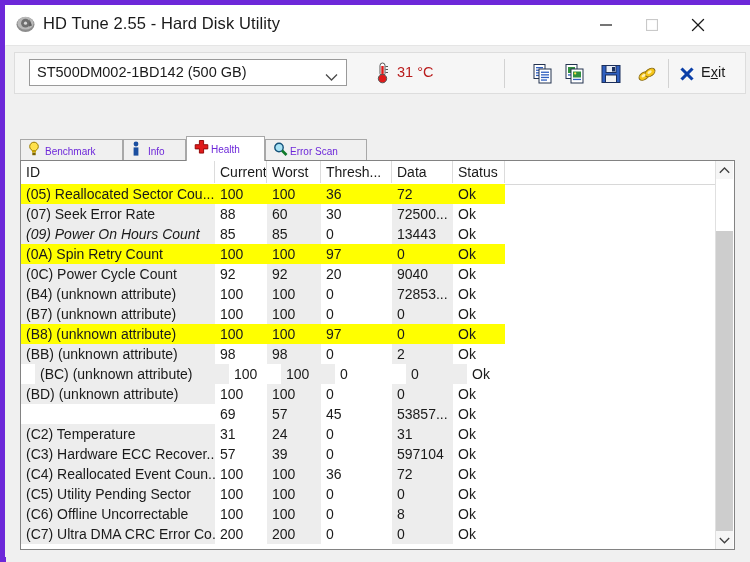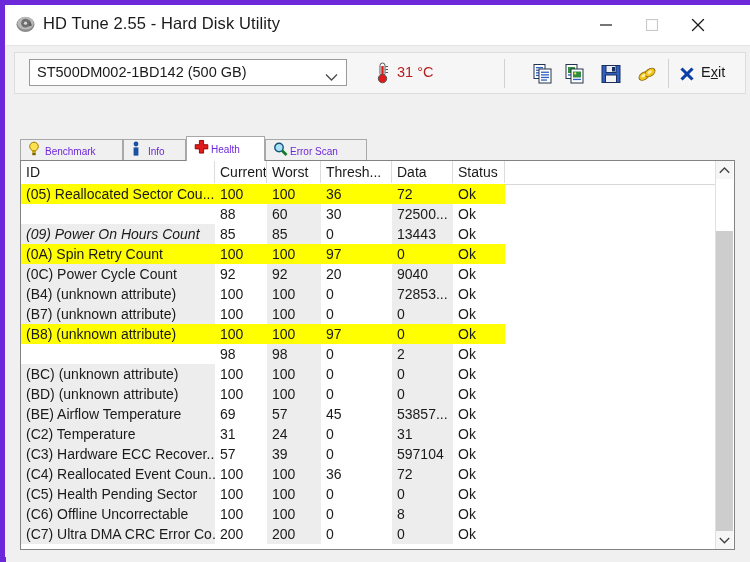--- a/index.html
+++ b/index.html
@@ -493,20 +493,21 @@
       <div id="rows">
           <div class="row hl" style="top: 0px;">
             <div class="cell shade" style="left: 0px; width: 194px;">(05) Reallocated Sector Cou...</div>
             <div class="cell" style="left: 194px; width: 52px;">100</div>
             <div class="cell shade" style="left: 246px; width: 54px;">100</div>
             <div class="cell" style="left: 300px; width: 71px;">36</div>
             <div class="cell shade" style="left: 371px; width: 61px;">72</div>
             <div class="cell" style="left: 432px; width: 52px;">Ok</div>
           </div>
           <div class="row" style="top: 20px;">
+            <div class="cell shade" style="left: 0px; width: 194px;">(07) Seek Error Rate</div>
             <div class="cell" style="left: 194px; width: 52px;">88</div>
             <div class="cell shade" style="left: 246px; width: 54px;">60</div>
             <div class="cell" style="left: 300px; width: 71px;">30</div>
             <div class="cell shade" style="left: 371px; width: 61px;">72500...</div>
             <div class="cell" style="left: 432px; width: 52px;">Ok</div>
           </div>
           <div class="row" style="top: 40px;">
             <div class="cell shade" style="left: 0px; width: 194px; font-style: italic;">(09) Power On Hours Count</div>
             <div class="cell" style="left: 194px; width: 52px;">85</div>
             <div class="cell shade" style="left: 246px; width: 54px;">85</div>
@@ -548,44 +549,44 @@
           </div>
           <div class="row hl" style="top: 140px;">
             <div class="cell shade" style="left: 0px; width: 194px;">(B8) (unknown attribute)</div>
             <div class="cell" style="left: 194px; width: 52px;">100</div>
             <div class="cell shade" style="left: 246px; width: 54px;">100</div>
             <div class="cell" style="left: 300px; width: 71px;">97</div>
             <div class="cell shade" style="left: 371px; width: 61px;">0</div>
             <div class="cell" style="left: 432px; width: 52px;">Ok</div>
           </div>
           <div class="row" style="top: 160px;">
+            <div class="cell shade" style="left: 0px; width: 194px;">(BB) (unknown attribute)</div>
             <div class="cell" style="left: 194px; width: 52px;">98</div>
             <div class="cell shade" style="left: 246px; width: 54px;">98</div>
             <div class="cell" style="left: 300px; width: 71px;">0</div>
             <div class="cell shade" style="left: 371px; width: 61px;">2</div>
             <div class="cell" style="left: 432px; width: 52px;">Ok</div>
           </div>
-          <div class="row" style="top: 180px;">
+          <div class="row" style="top: 180px; margin-left: 14px;">
             <div class="cell shade" style="left: 0px; width: 194px;">(BC) (unknown attribute)</div>
             <div class="cell" style="left: 194px; width: 52px;">100</div>
             <div class="cell shade" style="left: 246px; width: 54px;">100</div>
             <div class="cell" style="left: 300px; width: 71px;">0</div>
             <div class="cell shade" style="left: 371px; width: 61px;">0</div>
             <div class="cell" style="left: 432px; width: 52px;">Ok</div>
           </div>
           <div class="row" style="top: 200px;">
             <div class="cell shade" style="left: 0px; width: 194px;">(BD) (unknown attribute)</div>
             <div class="cell" style="left: 194px; width: 52px;">100</div>
             <div class="cell shade" style="left: 246px; width: 54px;">100</div>
             <div class="cell" style="left: 300px; width: 71px;">0</div>
             <div class="cell shade" style="left: 371px; width: 61px;">0</div>
             <div class="cell" style="left: 432px; width: 52px;">Ok</div>
           </div>
           <div class="row" style="top: 220px;">
-            <div class="cell shade" style="left: 0px; width: 194px;">(BE) Airflow Temperature</div>
             <div class="cell" style="left: 194px; width: 52px;">69</div>
             <div class="cell shade" style="left: 246px; width: 54px;">57</div>
             <div class="cell" style="left: 300px; width: 71px;">45</div>
             <div class="cell shade" style="left: 371px; width: 61px;">53857...</div>
             <div class="cell" style="left: 432px; width: 52px;">Ok</div>
           </div>
           <div class="row" style="top: 240px;">
             <div class="cell shade" style="left: 0px; width: 194px;">(C2) Temperature</div>
             <div class="cell" style="left: 194px; width: 52px;">31</div>
             <div class="cell shade" style="left: 246px; width: 54px;">24</div>
@@ -603,21 +604,21 @@
           </div>
           <div class="row" style="top: 280px;">
             <div class="cell shade" style="left: 0px; width: 194px;">(C4) Reallocated Event Coun...</div>
             <div class="cell" style="left: 194px; width: 52px;">100</div>
             <div class="cell shade" style="left: 246px; width: 54px;">100</div>
             <div class="cell" style="left: 300px; width: 71px;">36</div>
             <div class="cell shade" style="left: 371px; width: 61px;">72</div>
             <div class="cell" style="left: 432px; width: 52px;">Ok</div>
           </div>
           <div class="row" style="top: 300px;">
-            <div class="cell shade" style="left: 0px; width: 194px;">(C5) Health Pending Sector</div>
+            <div class="cell shade" style="left: 0px; width: 194px;">(C5) Utility Pending Sector</div>
             <div class="cell" style="left: 194px; width: 52px;">100</div>
             <div class="cell shade" style="left: 246px; width: 54px;">100</div>
             <div class="cell" style="left: 300px; width: 71px;">0</div>
             <div class="cell shade" style="left: 371px; width: 61px;">0</div>
             <div class="cell" style="left: 432px; width: 52px;">Ok</div>
           </div>
           <div class="row" style="top: 320px;">
             <div class="cell shade" style="left: 0px; width: 194px;">(C6) Offline Uncorrectable</div>
             <div class="cell" style="left: 194px; width: 52px;">100</div>
             <div class="cell shade" style="left: 246px; width: 54px;">100</div>

